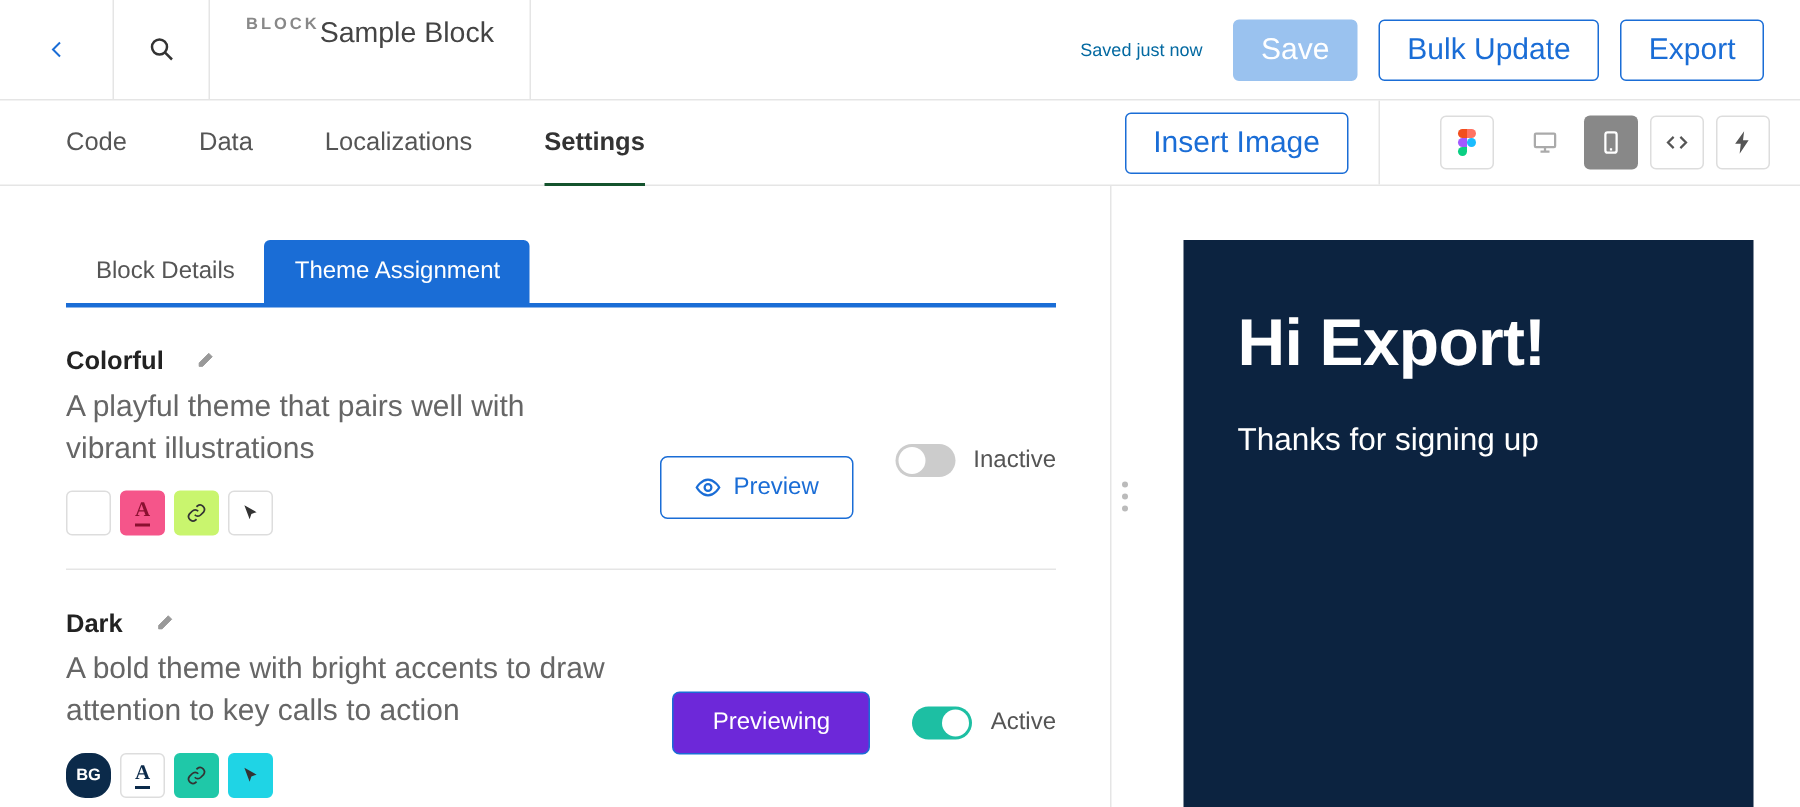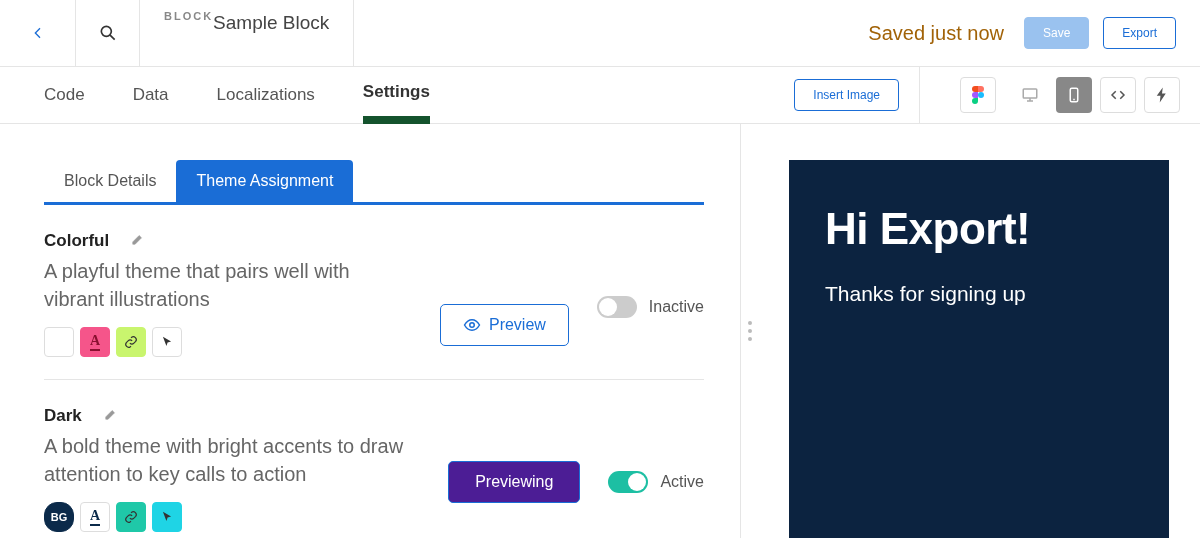--- a/index.html
+++ b/index.html
@@ -11,30 +11,30 @@
 .header-left { display: flex; align-items: stretch; }
 .back-btn { width: 76px; display: flex; align-items: center; justify-content: center; border-right: 1px solid #e5e5e5; cursor: pointer; }
 .back-btn svg { width: 16px; height: 16px; stroke: #1a6dd6; stroke-width: 2; fill: none; }
 .search-btn { width: 64px; display: flex; align-items: center; justify-content: center; border-right: 1px solid #e5e5e5; cursor: pointer; }
 .search-btn svg { width: 20px; height: 20px; stroke: #333; stroke-width: 2; fill: none; }
 .title-block { padding: 10px 24px; display: flex; flex-direction: row; justify-content: center; border-right: 1px solid #e5e5e5; min-width: 170px; }
 .title-eyebrow { font-size: 11px; letter-spacing: 2px; color: #888; font-weight: 600; }
 .title-main { font-size: 19px; color: #444; margin-top: 2px; }
 .header-spacer { flex: 1; }
 .header-right { display: flex; align-items: center; gap: 14px; padding-right: 24px; }
-.saved-text { color: #a16207; font-size: 20px; margin-right: 6px; }
-.btn { border-radius: 4px; padding: 8px 18px; font-size: 12px; cursor: pointer; font-weight: 500; border: 1px solid transparent; }
+.saved-text { color: #0369a1; font-size: 12px; margin-right: 6px; }
+.btn { border-radius: 4px; padding: 8px 18px; font-size: 20px; cursor: pointer; font-weight: 500; border: 1px solid transparent; }
 .btn-save { background: #9ac2ef; color: #fff; border-color: #9ac2ef; }
 .btn-outline { background: #fff; color: #1a6dd6; border-color: #1a6dd6; }
 
 
 .tabs-row { display: flex; align-items: center; border-bottom: 1px solid #e5e5e5; height: 57px; padding: 0 20px 0 44px; }
 .main-tabs { display: flex; gap: 48px; align-items: center; height: 100%; }
 .main-tab { color: #555; font-size: 17px; cursor: pointer; height: 100%; display: flex; align-items: center; }
-.main-tab.active { color: #333; font-weight: 600; border-bottom: 8px solid #14532d; margin-bottom: -1px; }
+.main-tab.active { color: #333; font-weight: 600; border-bottom: 2px solid #14532d; margin-bottom: -1px; }
 .insert-btn { margin-left: auto; margin-right: 20px; }
 .vr { width: 1px; background: #e5e5e5; height: 100%; }
 .preview-toolbar { display: flex; align-items: center; gap: 8px; padding-left: 40px; }
 .tb-icon { width: 36px; height: 36px; border-radius: 4px; display: flex; align-items: center; justify-content: center; cursor: pointer; }
 .tb-icon.bordered { border: 1px solid #ddd; }
 .tb-icon.dark { background: #888; }
 .tb-icon svg { width: 18px; height: 18px; }
 .figma { width: 16px; height: 24px; }
 .figma .c1 { fill: #f24e1e; }
 .figma .c2 { fill: #ff7262; }
@@ -69,21 +69,21 @@
 .swatch.pink { background: #f5558a; border-color: #f5558a; }
 .swatch.lime { background: #c9f56e; border-color: #c9f56e; }
 .swatch.navy { background: #0b2a4a; color: #fff; border-color: #0b2a4a; border-radius: 13px; }
 .swatch.teal { background: #1fc8a8; border-color: #1fc8a8; }
 .swatch.cyan { background: #1fd4e5; border-color: #1fd4e5; }
 .swatch svg { width: 14px; height: 14px; }
 
 .theme-controls { display: flex; align-items: center; gap: 28px; padding-top: 26px; }
 .preview-btn { border-radius: 5px; padding: 11px 22px; font-size: 16px; cursor: pointer; display: flex; align-items: center; gap: 8px; font-weight: 500; }
 .preview-btn.outline { border: 1.5px solid #1a6dd6; color: #1a6dd6; background: #fff; margin-top: 36px; }
-.preview-btn.solid { background: #4c1d95; color: #fff; border: 1.5px solid #1a6dd6; padding: 11px 26px; }
+.preview-btn.solid { background: #6d28d9; color: #fff; border: 1.5px solid #1a6dd6; padding: 11px 26px; }
 .preview-btn svg { width: 18px; height: 18px; }
 
 .toggle-wrap { display: flex; align-items: center; gap: 12px; }
 .toggle { width: 40px; height: 22px; border-radius: 11px; position: relative; cursor: pointer; }
 .toggle.off { background: #ccc; }
 .toggle.on { background: #1dbfa3; }
 .toggle .knob { width: 18px; height: 18px; background: #fff; border-radius: 50%; position: absolute; top: 2px; }
 .toggle.off .knob { left: 2px; }
 .toggle.on .knob { right: 2px; }
 .toggle-label { color: #555; font-size: 16px; }
@@ -118,20 +118,21 @@
       </div>
       <div class="title-block">
         <div class="title-eyebrow">BLOCK</div>
         <div class="title-main">Sample Block</div>
       </div>
     </div>
     <div class="header-spacer"></div>
     <div class="header-right">
       <span class="saved-text">Saved just now</span>
       <button class="btn btn-save">Save</button>
+      <button class="btn btn-outline">Bulk Update</button>
       <button class="btn btn-outline">Export</button>
     </div>
   </div>
 
   <div class="tabs-row">
     <div class="main-tabs">
       <div class="main-tab">Code</div>
       <div class="main-tab">Data</div>
       <div class="main-tab">Localizations</div>
       <div class="main-tab active">Settings</div>

